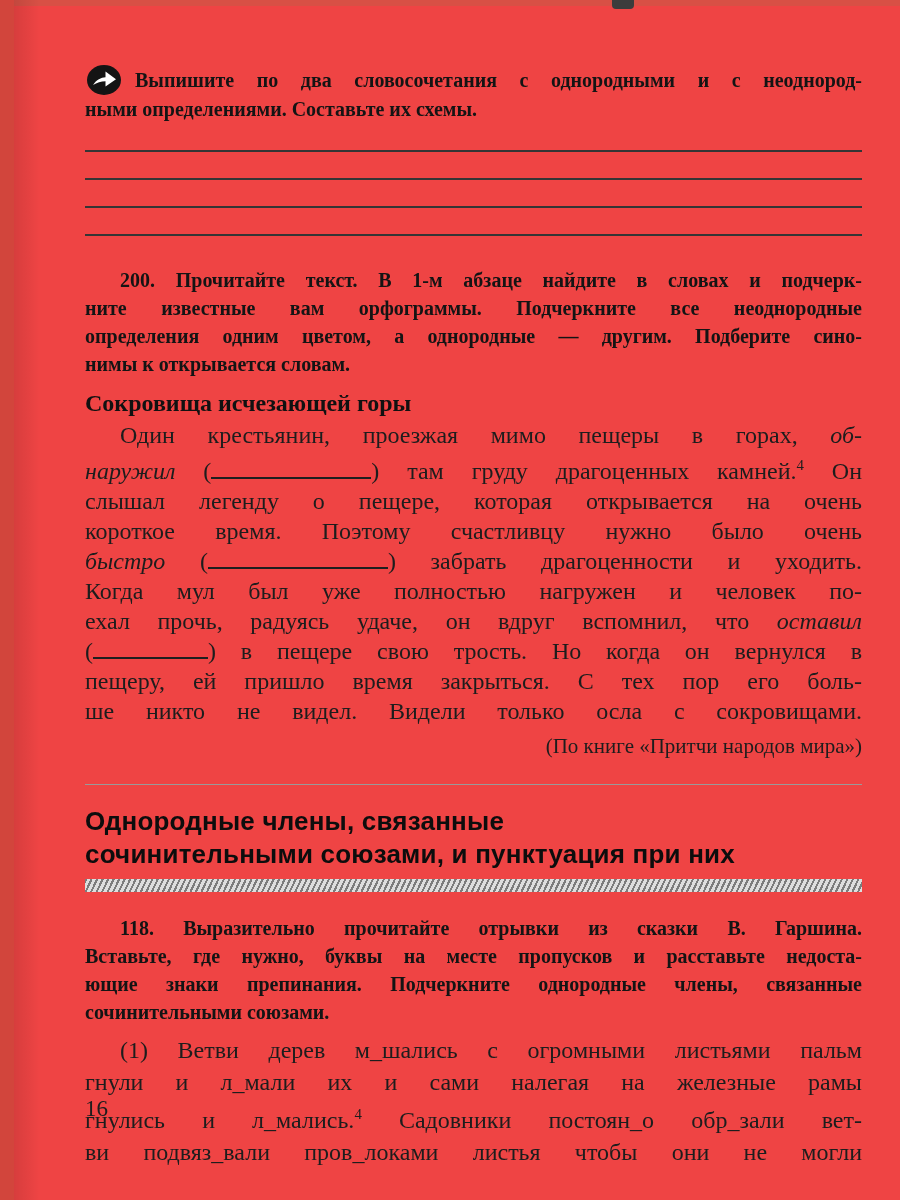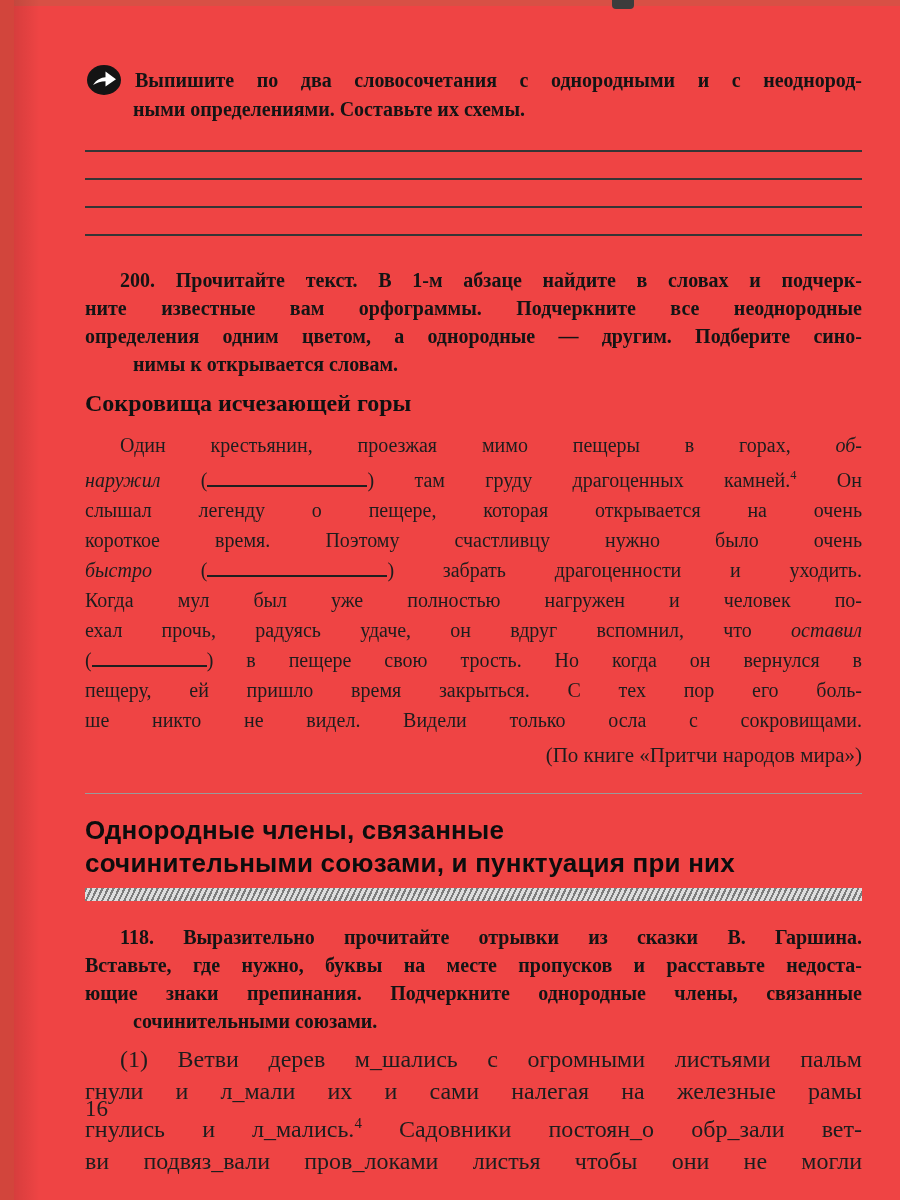--- a/index.html
+++ b/index.html
@@ -14,39 +14,39 @@
   .edge-left{position:absolute;left:0;top:0;bottom:0;width:14px;background:#d2453c;}
   .edge-top{position:absolute;left:0;top:0;right:0;height:6px;background:#d85045;}
   .page-shadow{position:absolute;left:14px;top:0;bottom:0;width:26px;
     background:linear-gradient(to right, rgba(0,0,0,0.10), rgba(0,0,0,0));}
   .top-smudge{position:absolute;left:612px;top:0;width:22px;height:9px;background:#3c3c3c;border-radius:0 0 4px 4px;}
 
   .content{position:absolute;left:85px;top:66px;width:777px;}
 
   
   .tline{text-align:justify;text-align-last:justify;}
-  .tline.last{text-align-last:auto;margin-left:48px;}
+  .tline.last{text-align-last:auto;}
   .tline.right{text-align:right;text-align-last:right;}
   .tline.indent{text-indent:35px;}
   .blank{display:inline-block;border-bottom:2px solid #1f1f1f;height:0.85em;vertical-align:baseline;}
   sup{font-size:0.62em;}
 
   .intro-task{font-weight:bold;font-size:20px;line-height:29px;min-height:58px;color:#141414;}
   .write-icon{float:left;width:38px;height:26px;margin-right:12px;}
   .write-icon svg{display:block;margin-top:-2px;}
 
   .ruled{margin-top:0;}
   .rule-row{height:26px;border-bottom:2px solid #353535;}
 
   .instr{font-weight:bold;font-size:20px;line-height:28px;color:#141414;}
   .instr-117{margin-top:30px;}
   .instr-118{margin-top:22px;}
 
   .story-title{font-weight:bold;font-size:24px;line-height:30px;margin-top:10px;color:#111;}
-  .story-body{font-size:20px;line-height:30px;margin-top:12px;}
+  .story-body{font-size:24px;line-height:30px;margin-top:2px;}
   .attribution{font-size:21px;line-height:28px;margin-top:6px;}
 
   .sep{border-top:1px solid #9a9a9a;margin-top:24px;height:0;}
 
   .section-heading{
     font-family:"Liberation Sans", sans-serif;
     font-weight:bold;font-size:26px;line-height:33px;margin-top:20px;color:#0d0d0d;letter-spacing:0.2px;
   }
   .hatch{
     height:13px;margin-top:8px;

